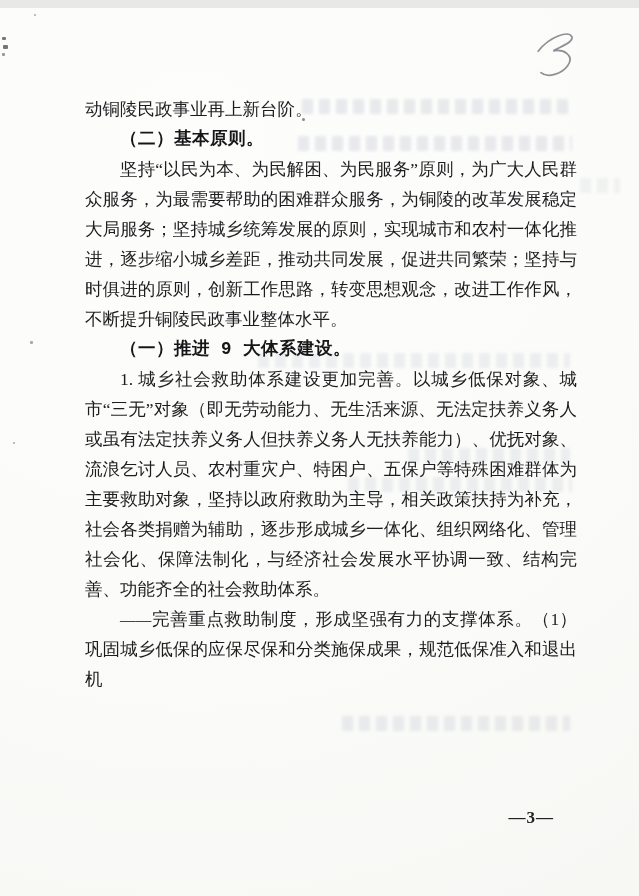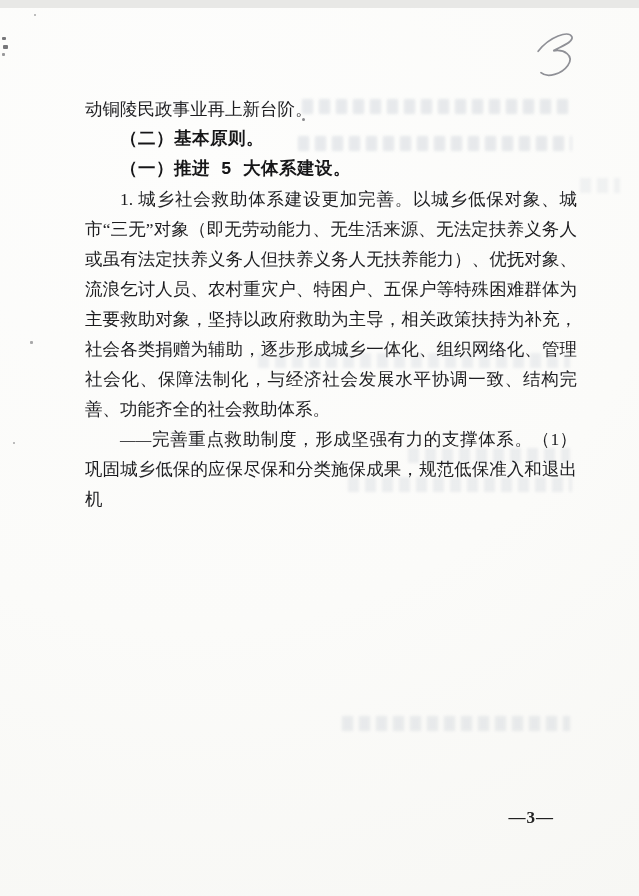--- a/index.html
+++ b/index.html
@@ -82,20 +82,21 @@
   <div class="speck" style="left:30px;top:333px;width:3px;height:3px;opacity:.5;"></div>
   <div class="speck" style="left:13px;top:434px;width:2px;height:2px;opacity:.5;"></div>
 
   <svg class="handwritten" viewBox="0 0 64 60" aria-label="3">
     <path d="M6 30 C 16 14, 34 6, 38 12 C 41 17, 28 23, 21 28 C 31 25, 43 30, 37 41 C 32 50, 18 56, 11 51" fill="none" stroke="#8f9096" stroke-width="1.7" stroke-linecap="round" transform="rotate(6 32 30)"></path>
   </svg>
 
   <div class="content">
     <p>动铜陵民政事业再上新台阶。</p>
     <p class="heading">（二）基本原则。</p>
-    <p class="heading">（一）推进 5 大体系建设。</p>
+    <p class="indent">坚持“以民为本、为民解困、为民服务”原则，为广大人民群众服务，为最需要帮助的困难群众服务，为铜陵的改革发展稳定大局服务；坚持城乡统筹发展的原则，实现城市和农村一体化推进，逐步缩小城乡差距，推动共同发展，促进共同繁荣；坚持与时俱进的原则，创新工作思路，转变思想观念，改进工作作风，不断提升铜陵民政事业整体水平。</p>
+    <p class="heading">（一）推进 9 大体系建设。</p>
     <p class="indent">1. 城乡社会救助体系建设更加完善。以城乡低保对象、城市“三无”对象（即无劳动能力、无生活来源、无法定扶养义务人或虽有法定扶养义务人但扶养义务人无扶养能力）、优抚对象、流浪乞讨人员、农村重灾户、特困户、五保户等特殊困难群体为主要救助对象，坚持以政府救助为主导，相关政策扶持为补充，社会各类捐赠为辅助，逐步形成城乡一体化、组织网络化、管理社会化、保障法制化，与经济社会发展水平协调一致、结构完善、功能齐全的社会救助体系。</p>
     <p class="indent"><span class="dash-lead">——完善重点救助制度，形成坚强有力的支撑体系。</span><span>（1）巩固城乡低保的应保尽保和分类施保成果，规范低保准入和退出机</span></p>
   </div>
 
   <div class="page-number">—3—</div>
 
 </div>
 
 </body></html>

